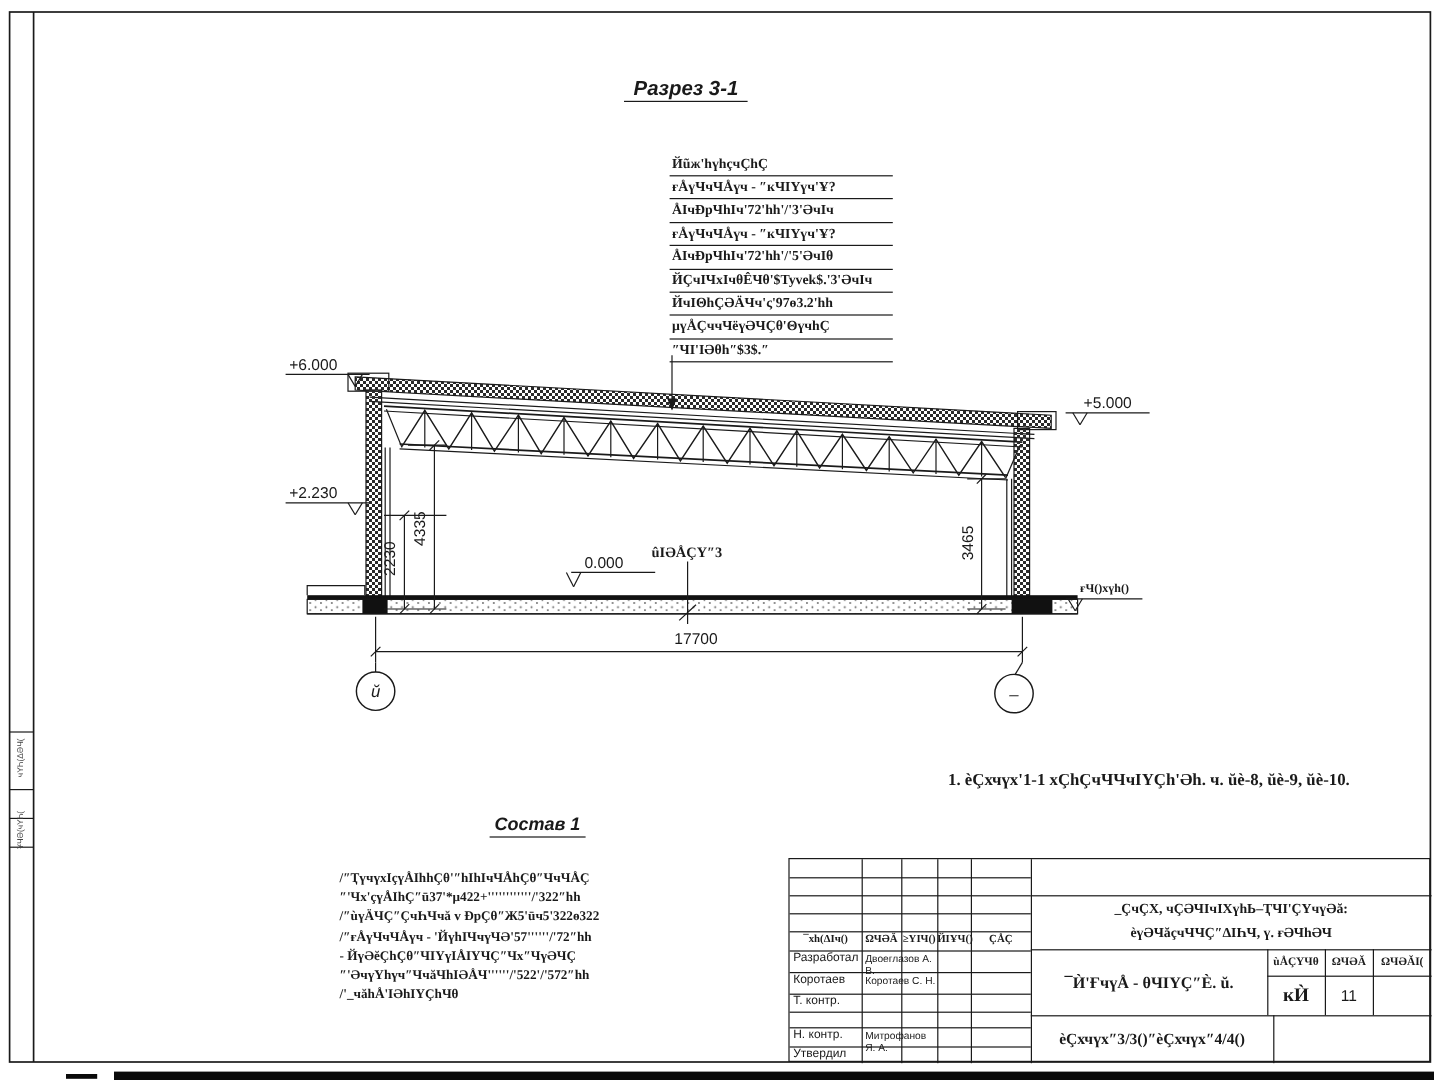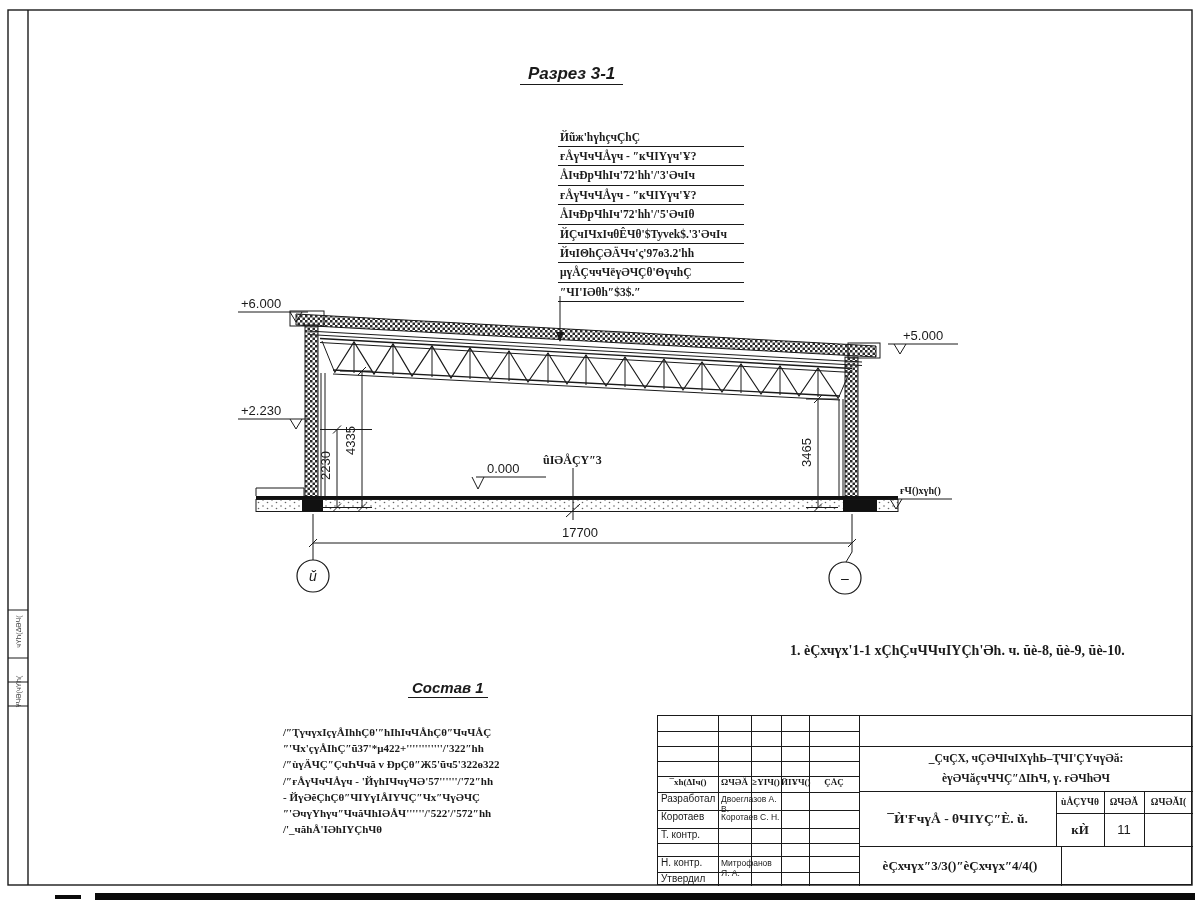--- a/index.html
+++ b/index.html
@@ -262,17 +262,17 @@
   <div class="cell nm" style="left:60px;top:140px;width:63px;">Митрофанов Я. А.</div>
   <div class="cell role" style="left:0;top:156px;width:60px;">Утвердил</div>
   <div class="cell nm" style="left:60px;top:156px;width:63px;"></div>
 
   <div class="cell ctr serif" style="left:201px;top:31px;width:334px;height:22px;font-size:11.5px;">_ÇчÇХ, чÇӘЧIчIХүhЬ–ҬЧI'ÇҮчүӘă:</div>
   <div class="cell ctr serif" style="left:201px;top:51px;width:334px;height:22px;font-size:11.5px;">èүӘЧăçчЧЧÇ″ΔIҺЧ, ү. ғӘЧhӘЧ</div>
   <div class="cell ctr serif" style="left:201px;top:75px;width:197px;height:55px;font-size:13.5px;">¯Ѝ'ҒчүÅ - θЧIҮÇ″È. ŭ.</div>
   <div class="cell ctr serif" style="left:398px;top:75px;width:48px;height:22px;font-size:9.5px;">ùÅÇҮЧθ</div>
   <div class="cell ctr serif" style="left:446px;top:75px;width:40px;height:22px;font-size:9.5px;">ΩЧӘĂ</div>
   <div class="cell ctr serif" style="left:486px;top:75px;width:49px;height:22px;font-size:9.5px;">ΩЧӘĂI(</div>
-  <div class="cell ctr serif" style="left:398px;top:97px;width:48px;height:33px;font-size:13px;">кЍ</div>
+  <div class="cell ctr serif" style="left:398px;top:97px;width:48px;height:33px;font-size:16px;">кЍ</div>
   <div class="cell ctr" style="left:446px;top:97px;width:40px;height:33px;font-size:13px;">11</div>
   <div class="cell ctr" style="left:486px;top:97px;width:49px;height:33px;font-size:13px;"></div>
   <div class="cell ctr serif" style="left:201px;top:130px;width:202px;height:40px;font-size:13px;">èÇхчүх″3/3()″èÇхчүх″4/4()</div>
 </div>
 
 </body></html>

